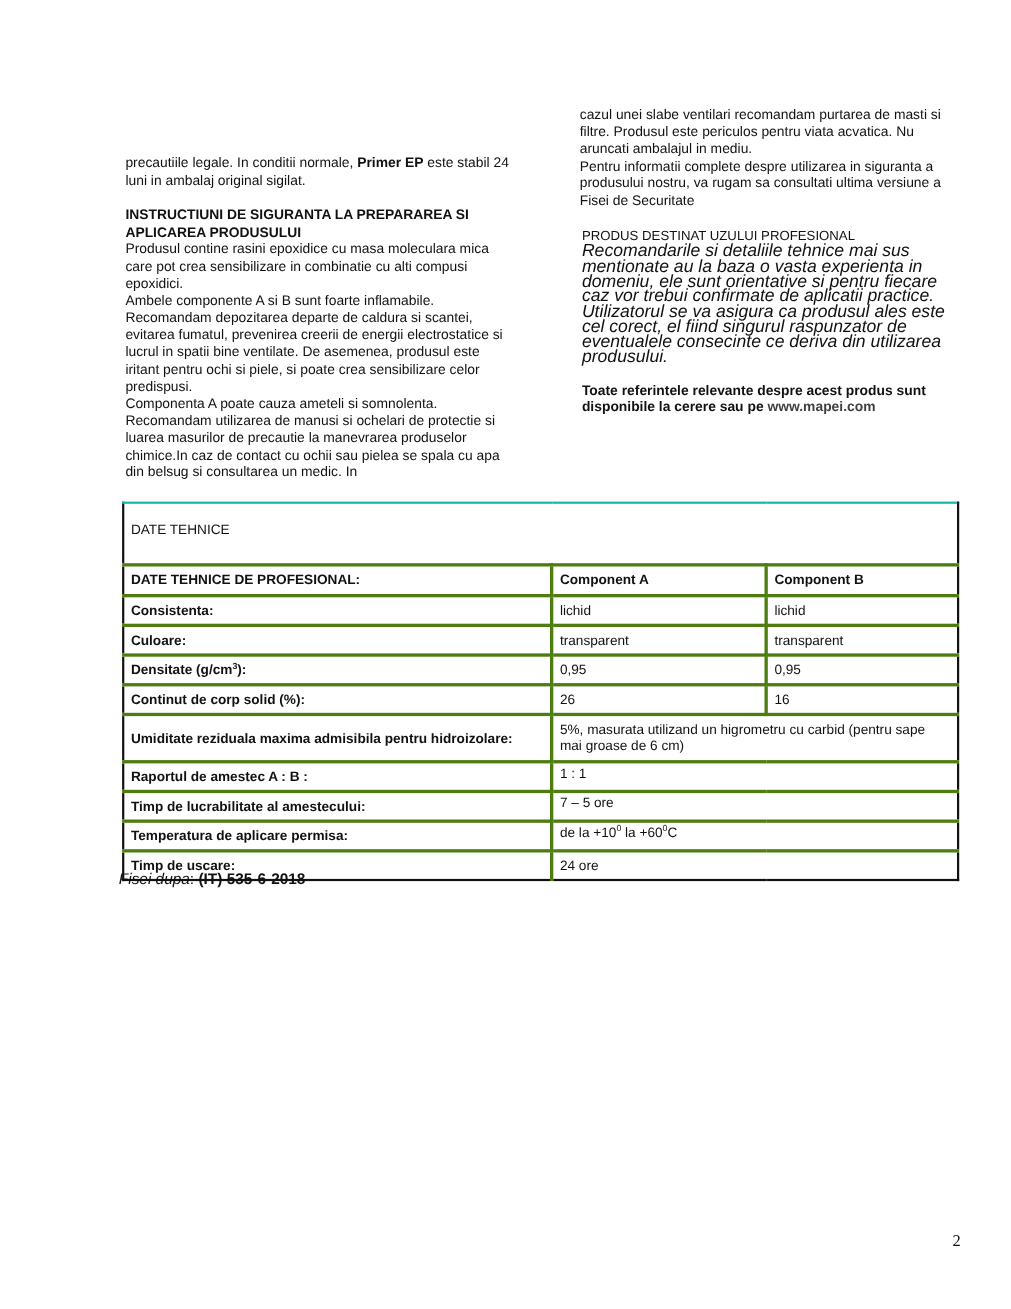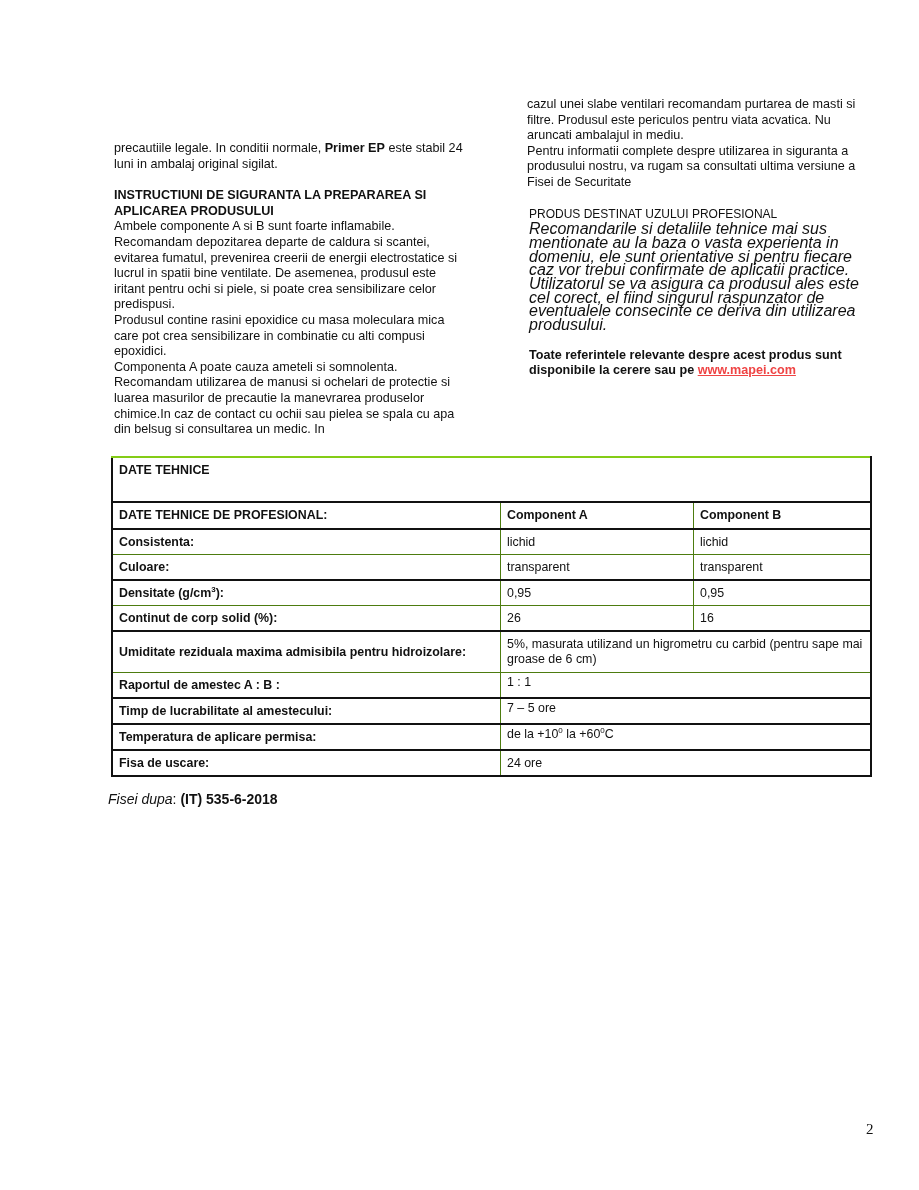--- a/index.html
+++ b/index.html
@@ -8,49 +8,49 @@
     .col { position: absolute; font-size: 12.6px; line-height: 15.6px; }
     .col-left { left: 114px; top: 113px; width: 350px; margin-top: 28px; }
     .col-right { left: 523px; top: 97px; width: 355px; }
     .col p { margin: 0; }
     .b { font-weight: bold; }
     .gap { height: 16px; }
     .prof { margin-top: 16px !important; font-size: 12px; padding-left: 6px; }
     .att-title { font-weight: bold; font-size: 11px; margin-top: 6px !important; padding-left: 6px; line-height: 14px; }
     .att-body { font-style: italic; font-size: 16px; line-height: 13.7px; padding-left: 6px; }
     .refs { font-weight: bold; margin-top: 16px !important; padding-left: 6px; }
-    .link { color: #ef4444; text-decoration: underline; }
+    .link { color: #404040; }
 
     table.tech { position: absolute; left: 111px; top: 456px; width: 761px;
                  border-collapse: collapse; font-size: 12.4px; }
-    table.tech td { border: 1px solid #4d7c0f; padding: 2px 6px; vertical-align: middle; line-height: 15px; }
+    table.tech td { border: 3px solid #4d7c0f; padding: 2px 6px; vertical-align: middle; line-height: 15px; }
     table.tech tr.thick td { border-top: 2px solid #111; }
     table.tech td.first { border-left: 2px solid #111; }
     table.tech td.last { border-right: 2px solid #111; }
     table.tech tr:last-child td { border-bottom: 2px solid #111; }
-    table.tech tr.title td { height: 36px; vertical-align: top; font-weight: bold; border-top: 2px solid #84cc16; padding-top: 5px; }
+    table.tech tr.title td { height: 36px; vertical-align: top; font-weight: normal; border-top: 2px solid #14b8a6; padding-top: 16px; }
     .lbl { font-weight: bold; width: 375px; }
     .ca { width: 180px; }
     .valtop { vertical-align: top !important; }
     sup { font-size: 8px; line-height: 0; }
 
     .footnote { position: absolute; left: 108px; top: 791px; font-size: 14px; }
     .footnote i { font-style: italic; }
     .footnote .code { font-weight: bold; }
     .pagenum { position: absolute; left: 866px; top: 1121px; font-family: "Liberation Serif", serif; font-size: 15px; }
   </style>
 </head>
 <body>
 
 <div class="col col-left">
   <p><span>precautiile legale. In conditii normale, </span><span class="b">Primer EP</span><span> este stabil 24 luni in ambalaj original sigilat.</span></p>
   <div class="gap"></div>
   <p class="b">INSTRUCTIUNI DE SIGURANTA LA PREPARAREA SI APLICAREA PRODUSULUI</p>
+  <p>Produsul contine rasini epoxidice cu masa moleculara mica care pot crea sensibilizare in combinatie cu alti compusi epoxidici.</p>
   <p>Ambele componente A si B sunt foarte inflamabile. Recomandam depozitarea departe de caldura si scantei, evitarea fumatul, prevenirea creerii de energii electrostatice si lucrul in spatii bine ventilate. De asemenea, produsul este iritant pentru ochi si piele, si poate crea sensibilizare celor predispusi.</p>
-  <p>Produsul contine rasini epoxidice cu masa moleculara mica care pot crea sensibilizare in combinatie cu alti compusi epoxidici.</p>
   <p>Componenta A poate cauza ameteli si somnolenta. Recomandam utilizarea de manusi si ochelari de protectie si luarea masurilor de precautie la manevrarea produselor chimice.In caz de contact cu ochii sau pielea se spala cu apa din belsug si consultarea un medic. In</p>
 </div>
 
 <div class="col col-right">
   <p style="padding-left:4px">cazul unei slabe ventilari recomandam purtarea de masti si filtre. Produsul este periculos pentru viata acvatica. Nu aruncati ambalajul in mediu.</p>
   <p style="padding-left:4px">Pentru informatii complete despre utilizarea in siguranta a produsului nostru, va rugam sa consultati ultima versiune a Fisei de Securitate</p>
   <p class="prof">PRODUS DESTINAT UZULUI PROFESIONAL</p>
   <p class="att-body">Recomandarile si detaliile tehnice mai sus mentionate au la baza o vasta experienta in domeniu, ele sunt orientative si pentru fiecare caz vor trebui confirmate de aplicatii practice. Utilizatorul se va asigura ca produsul ales este cel corect, el fiind singurul raspunzator de eventualele consecinte ce deriva din utilizarea produsului.</p>
   <p class="refs"><span>Toate referintele relevante despre acest produs sunt disponibile la cerere sau pe </span><span class="link">www.mapei.com</span></p>
 </div>
@@ -95,21 +95,21 @@
   </tr>
   <tr class="thick">
     <td class="first lbl" style="height:20px">Timp de lucrabilitate al amestecului:</td>
     <td class="last valtop" colspan="2">7 – 5 ore</td>
   </tr>
   <tr class="thick">
     <td class="first lbl" style="height:20px">Temperatura de aplicare permisa:</td>
     <td class="last valtop" colspan="2"><span>de la +10</span><sup>0</sup><span> la +60</span><sup>0</sup><span>C</span></td>
   </tr>
   <tr class="thick">
-    <td class="first lbl" style="height:20px">Fisa de uscare:</td>
+    <td class="first lbl" style="height:20px">Timp de uscare:</td>
     <td class="last" colspan="2">24 ore</td>
   </tr>
 </tbody>
   </table>
 
 <div class="footnote"><i>Fisei dupa</i><span>: </span><span class="code">(IT) 535-6-2018</span></div>
 
 <div class="pagenum">2</div>
 
 </body></html>

